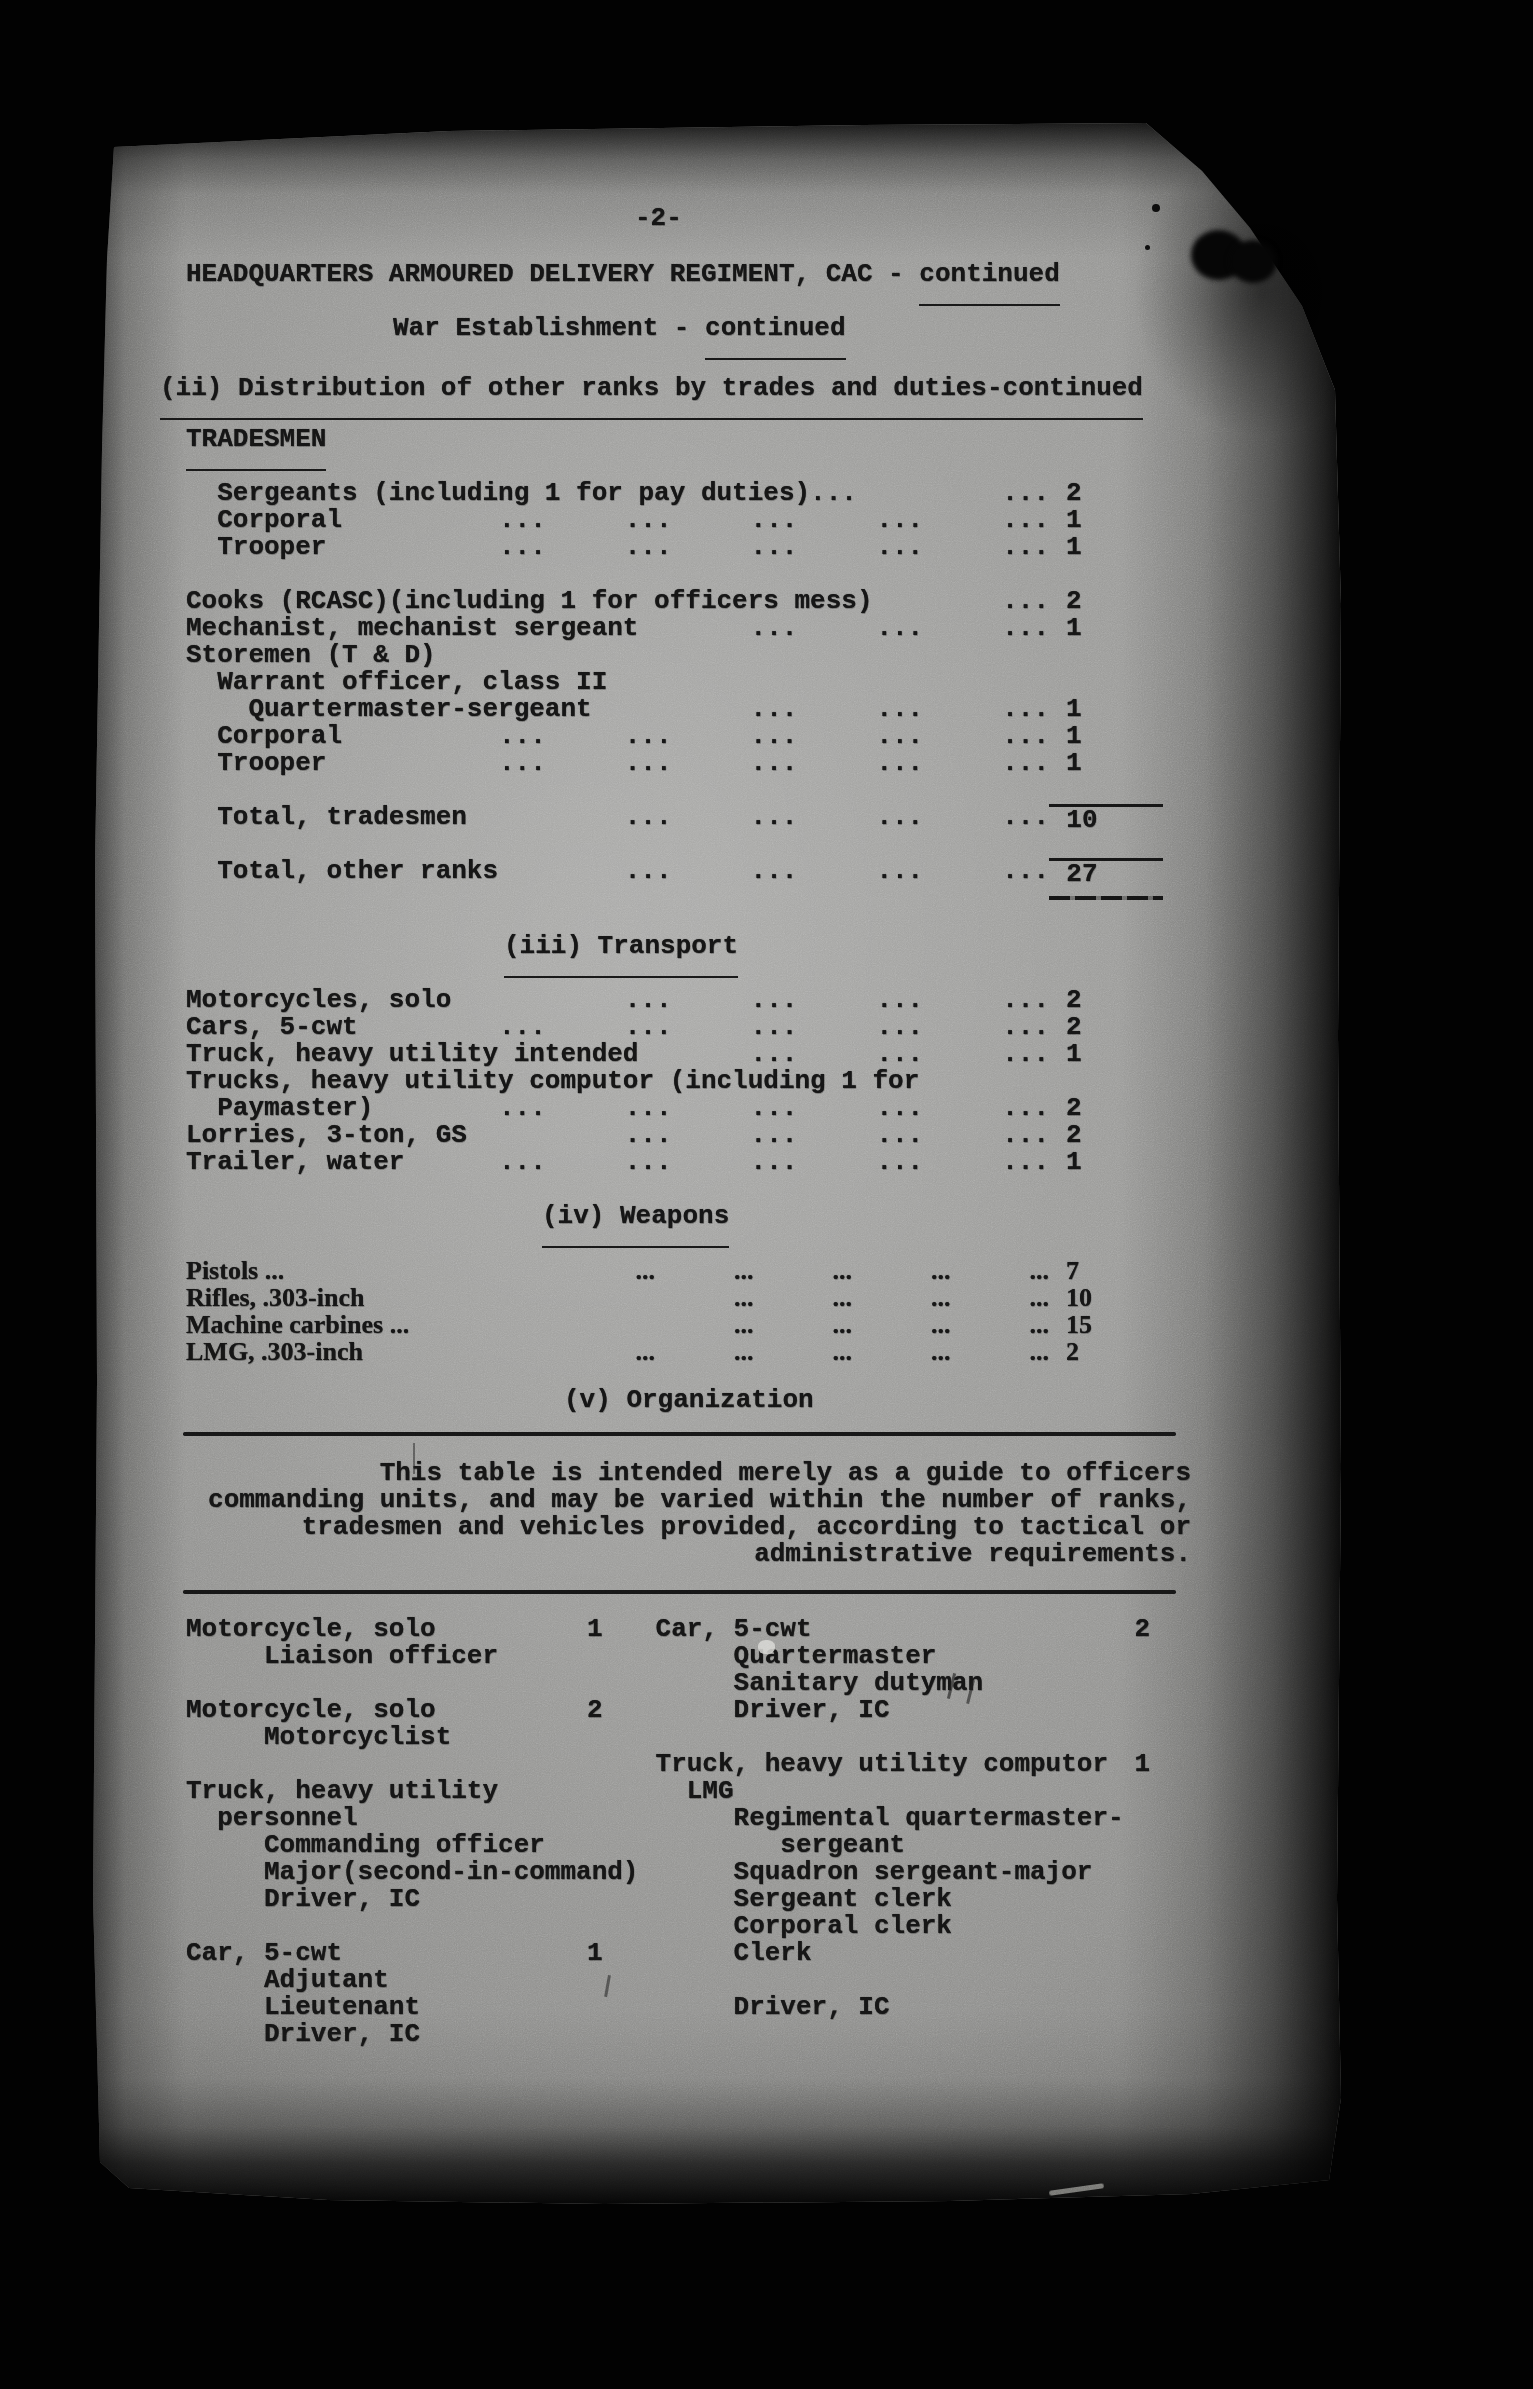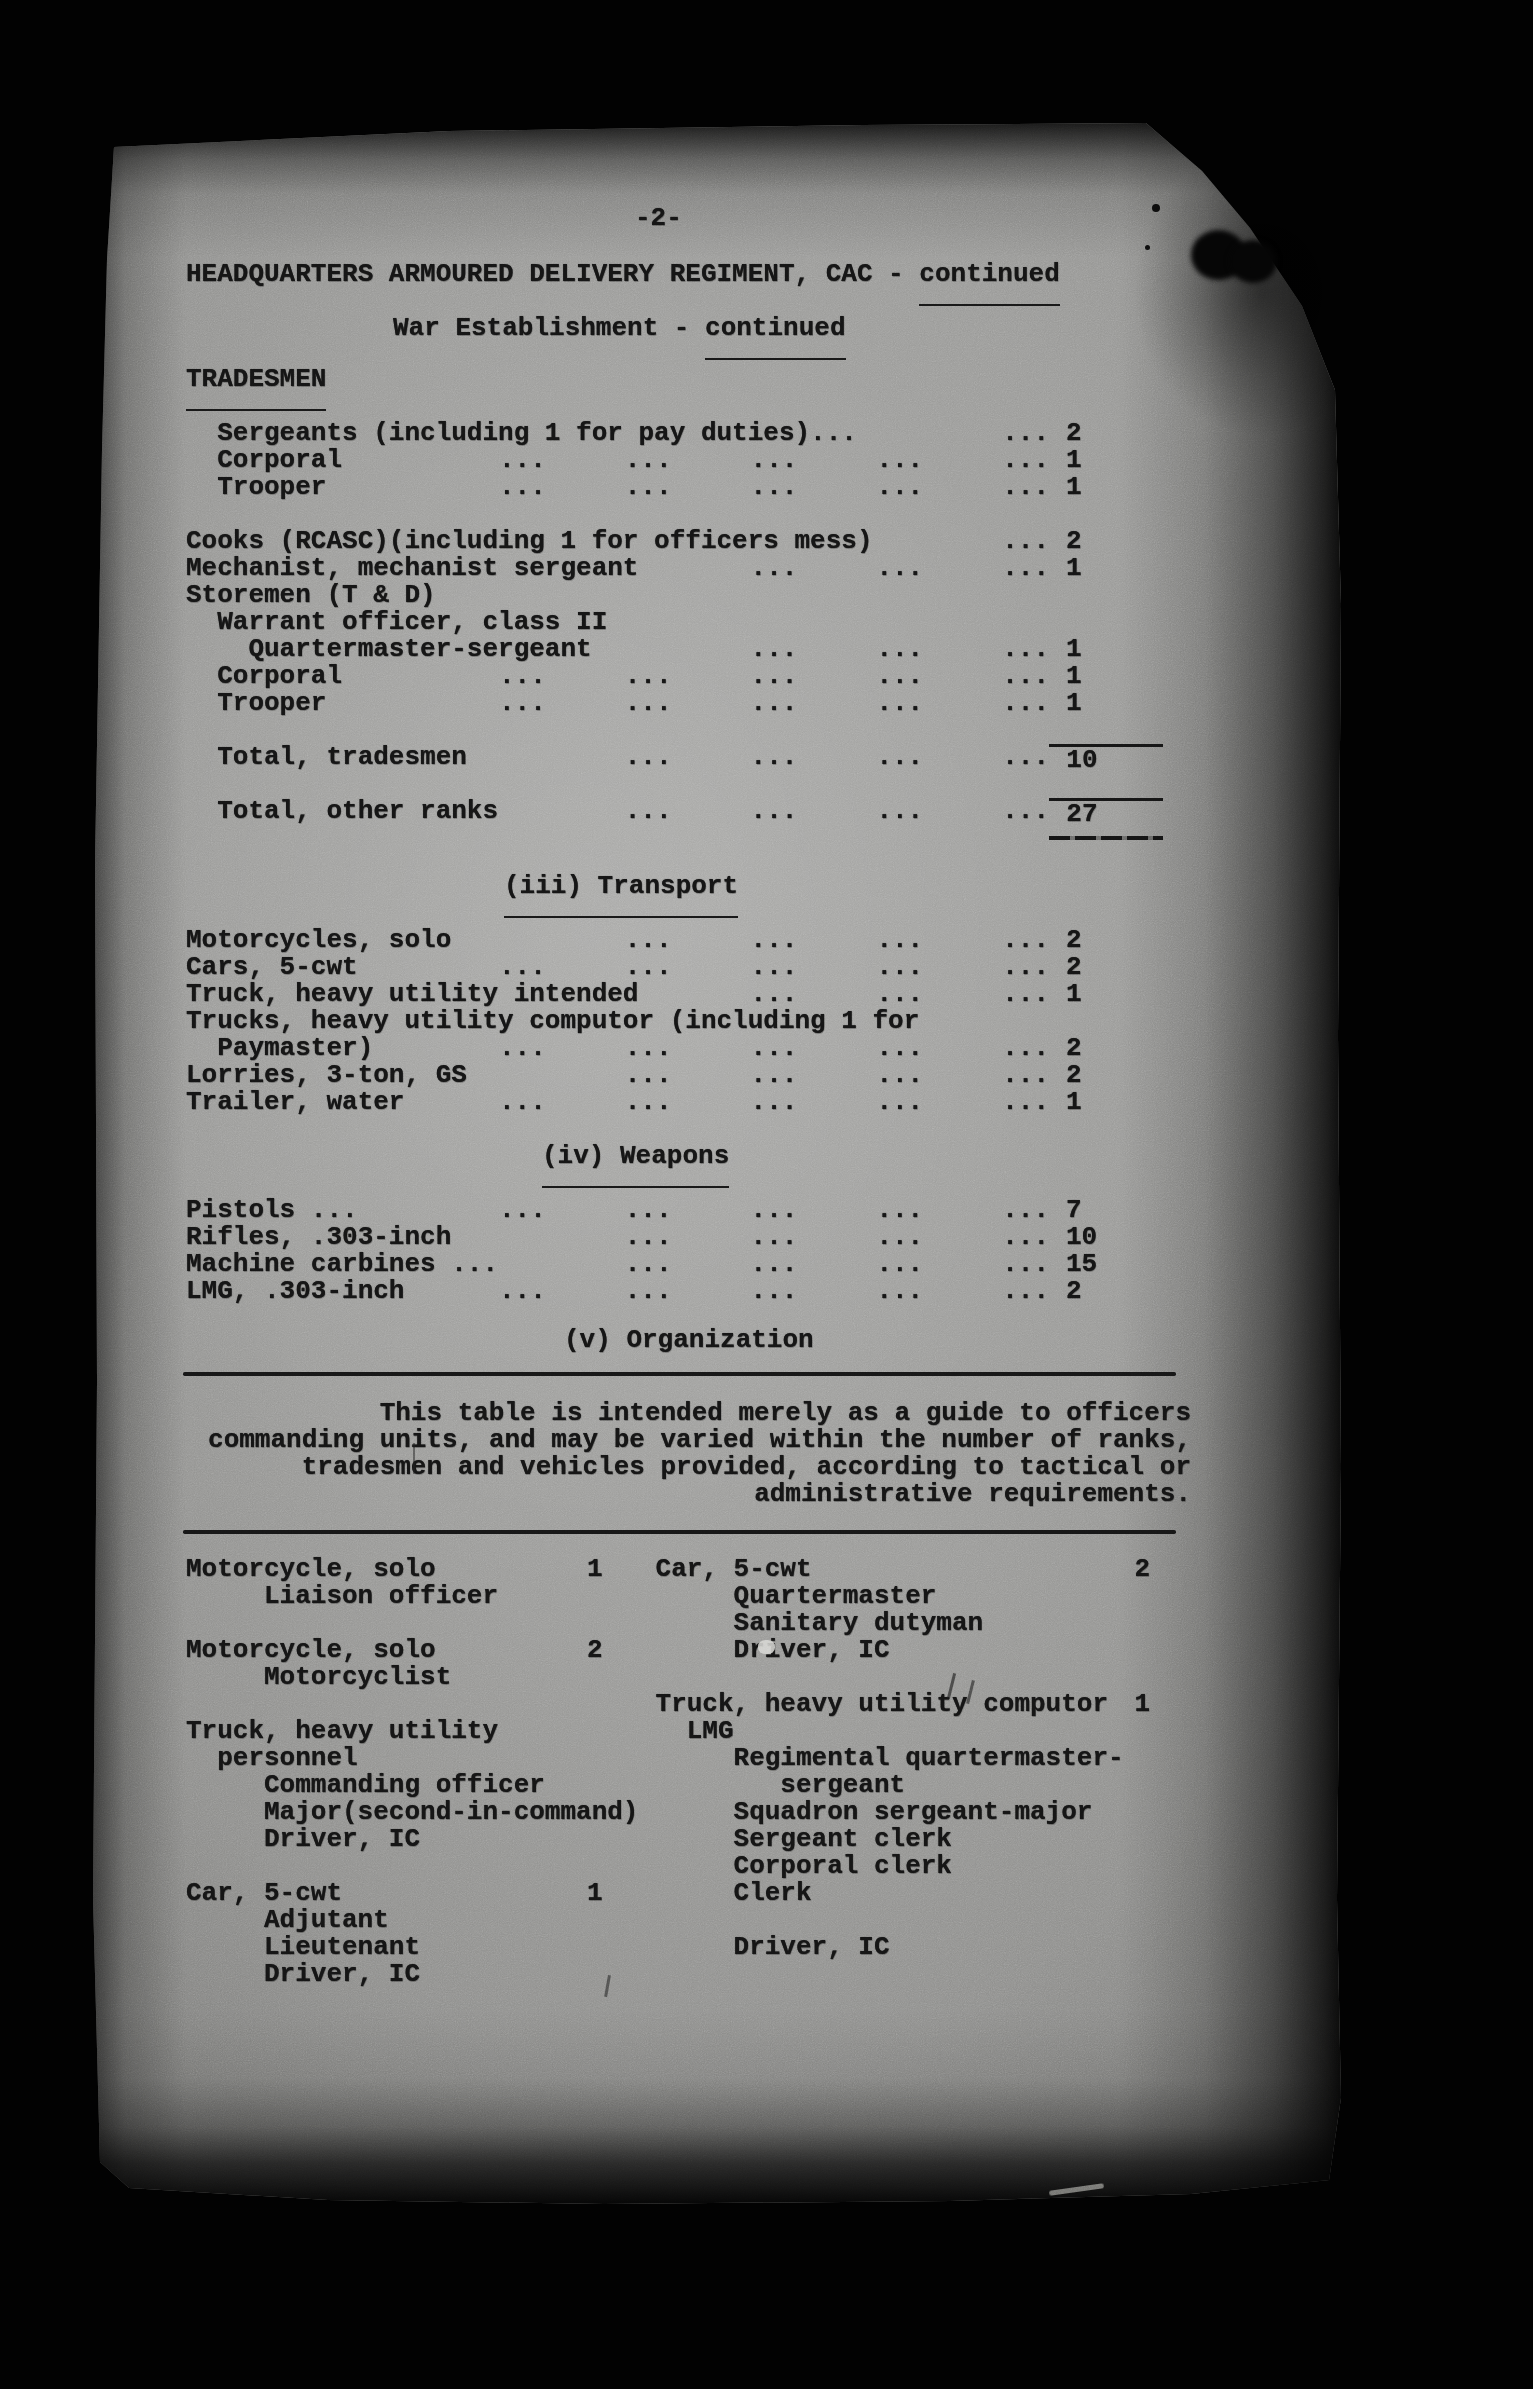--- a/index.html
+++ b/index.html
@@ -30,21 +30,21 @@
     font-weight:700;line-height:27px;filter:blur(0.3px);
     text-shadow:0 0 0.9px rgba(10,10,10,0.7),0.5px 0.5px 0 rgba(30,30,30,0.30);}
   .block{white-space:pre;}
   .pagenum{margin-top:205px;padding-left:449px;}
   .doc-title{margin-top:28.5px;}
   .doc-subtitle{margin-top:27px;padding-left:207px;}
   .u{border-bottom:2.6px solid #171717;padding-bottom:15px;}
   .sec2{margin-top:33px;margin-left:-26px;}
   .tradesmen-h{margin-top:24px;}
   .rows{margin-top:27px;}
-  .rows-w{margin-top:27px;}
+  .rows-w{margin-top:27px;font-family:Liberation Serif, serif;}
   .t-row{position:relative;min-height:27px;white-space:pre;}
   .t-row.gap{margin-top:27px;}
   .leader{position:absolute;left:0;top:0;width:863px;display:flex;justify-content:flex-end;column-gap:79px;}
   .value{position:absolute;left:880px;top:0;}
   .value.overlined{left:863px;width:114px;padding-left:17.3px;padding-top:0.9px;border-top:3.5px solid #151515;box-sizing:border-box;}
   .double-rule{margin:11.2px 0 0 863px;width:114px;height:4.3px;
     background:repeating-linear-gradient(90deg,#141414 0 21px,rgba(20,20,20,0.35) 21px 26px);}
   .transport-h{margin-top:33px;margin-left:318px;}
   .weapons-h{margin-top:27px;margin-left:356px;}
   .org-h{margin-top:22.4px;margin-left:378px;}
@@ -82,20 +82,21 @@
   <div class="blob b1"></div>
   <div class="blob b2"></div>
 
   <div class="content">
     <div class="block pagenum">-2-</div>
 
     <div class="block doc-title"><span>HEADQUARTERS ARMOURED DELIVERY REGIMENT, CAC - </span><span class="u">continued</span></div>
 
     <div class="block doc-subtitle"><span>War Establishment - </span><span class="u">continued</span></div>
 
+    <div class="block sec2"><span class="u">(ii) Distribution of other ranks by trades and duties-continued</span></div>
 
     <div class="block tradesmen-h"><span class="u">TRADESMEN</span></div>
 
     <div class="rows">
         <div class="t-row"><span class="lab">  Sergeants (including 1 for pay duties)...</span><span class="leader"><span class="dots">...</span></span><span class="value">2</span></div>
         <div class="t-row"><span class="lab">  Corporal</span><span class="leader"><span class="dots">...</span><span class="dots">...</span><span class="dots">...</span><span class="dots">...</span><span class="dots">...</span></span><span class="value">1</span></div>
         <div class="t-row"><span class="lab">  Trooper</span><span class="leader"><span class="dots">...</span><span class="dots">...</span><span class="dots">...</span><span class="dots">...</span><span class="dots">...</span></span><span class="value">1</span></div>
         <div class="t-row gap"><span class="lab">Cooks (RCASC)(including 1 for officers mess)</span><span class="leader"><span class="dots">...</span></span><span class="value">2</span></div>
         <div class="t-row"><span class="lab">Mechanist, mechanist sergeant</span><span class="leader"><span class="dots">...</span><span class="dots">...</span><span class="dots">...</span></span><span class="value">1</span></div>
         <div class="t-row"><span class="lab">Storemen (T &amp; D)</span></div>

